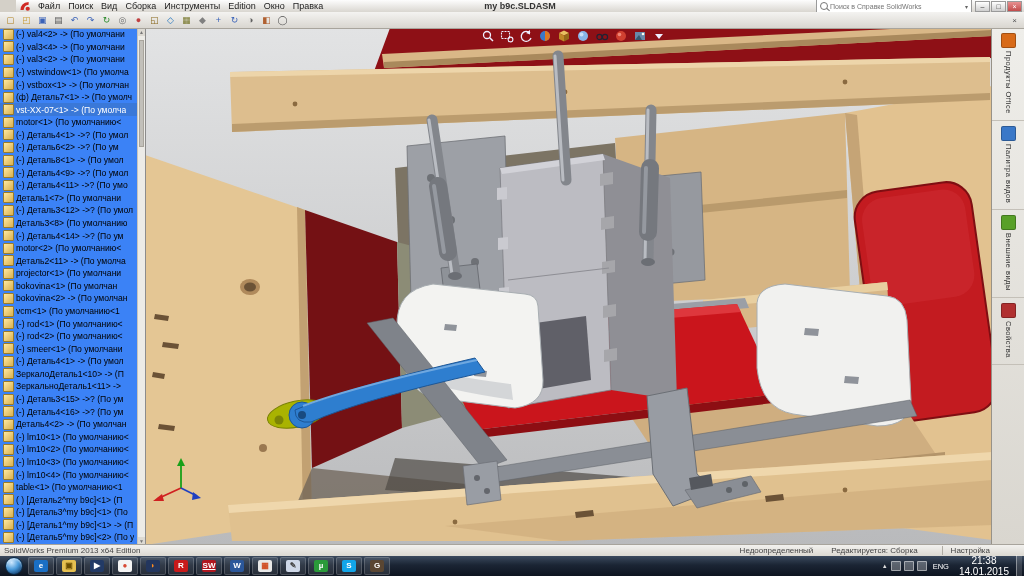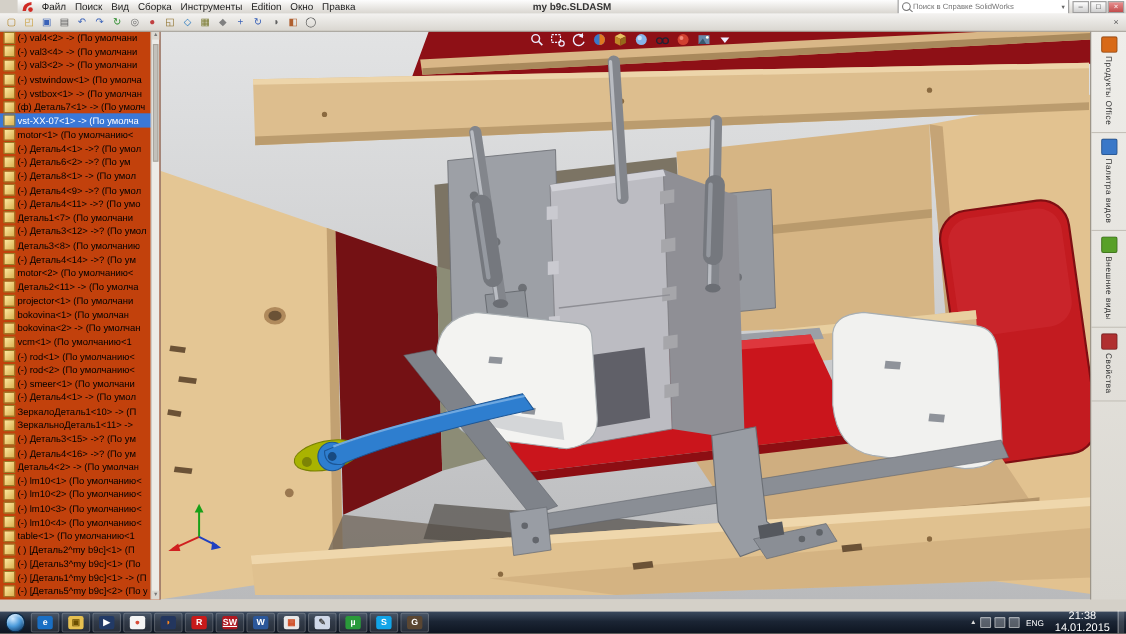--- a/index.html
+++ b/index.html
@@ -34,21 +34,21 @@
   .toolbar{position:absolute;left:0;top:12px;right:0;height:16px;
     background:linear-gradient(#f4f3f1,#d9d6d0);border-bottom:1px solid #a8a49c;
     display:flex;align-items:center;padding:0 3px;z-index:9;}
   .tb-icons{display:flex;align-items:center;gap:1px;}
   .tb-icon{width:15px;height:13px;display:flex;align-items:center;justify-content:center;
     font-size:9px;border-radius:2px;cursor:default;}
   .tb-close{margin-left:auto;font-size:8px;color:#555;padding-right:4px;}
 
   
   .tree-panel{position:absolute;left:0;top:28px;width:145px;bottom:31px;
-    background:#c2410c;border-right:1px solid #8c8c8c;overflow:hidden;z-index:5;}
+    background:#3b82f6;border-right:1px solid #8c8c8c;overflow:hidden;z-index:5;}
   .tree-rows{position:absolute;left:0;top:0;right:7px;bottom:0;overflow:hidden;}
   .tree-row{display:flex;align-items:center;height:12.58px;padding-left:3px;gap:2px;cursor:default;}
   .tree-row.selected{background:#3a78d8;color:#fff;}
   .tree-ico{width:9px;height:9px;flex:0 0 9px;border:1px solid #9a7c28;border-radius:1px;
     background:linear-gradient(135deg,#ffe9a0,#d8b050);}
   .tree-label{font-size:8.6px;white-space:nowrap;overflow:hidden;}
   .tree-scroll{position:absolute;right:0;top:0;bottom:0;width:7px;background:#ecebe7;
     border-left:1px solid #c8c4bc;}
   .tree-arrow{position:absolute;left:0;right:0;height:8px;background:#dcd9d2;color:#777;
     font-size:5px;text-align:center;line-height:8px;}
@@ -641,20 +641,26 @@
         <span class="tp-ico" style="background: rgb(88, 160, 40);"></span>
         <span class="tp-label">Внешние виды</span>
       </div>
 
       <div class="tp-tab">
         <span class="tp-ico" style="background: rgb(176, 48, 48);"></span>
         <span class="tp-label">Свойства</span>
       </div>
     </div>
 
+  <div class="statusbar">
+    <span class="sb-product">SolidWorks Premium 2013 x64 Edition</span>
+    <span class="sb-state">Недоопределенный</span>
+    <span class="sb-edit">Редактируется: Сборка</span>
+    <span class="sb-custom">Настройка</span>
+  </div>
 
   <div class="taskbar">
     <div class="start-orb"></div>
     <div class="tb-apps">
 
         <div class="tb-app">
           <span class="glyph" style="background: rgb(26, 111, 196); color: rgb(255, 255, 255);">e</span>
         </div>
 
         <div class="tb-app">

